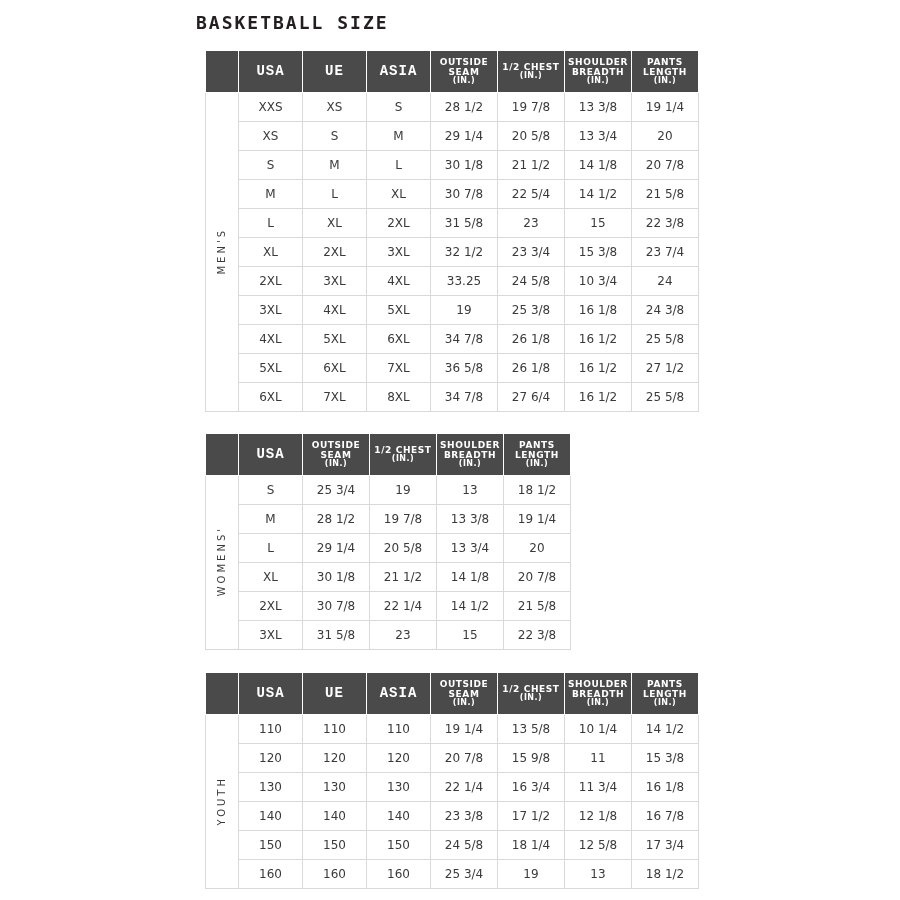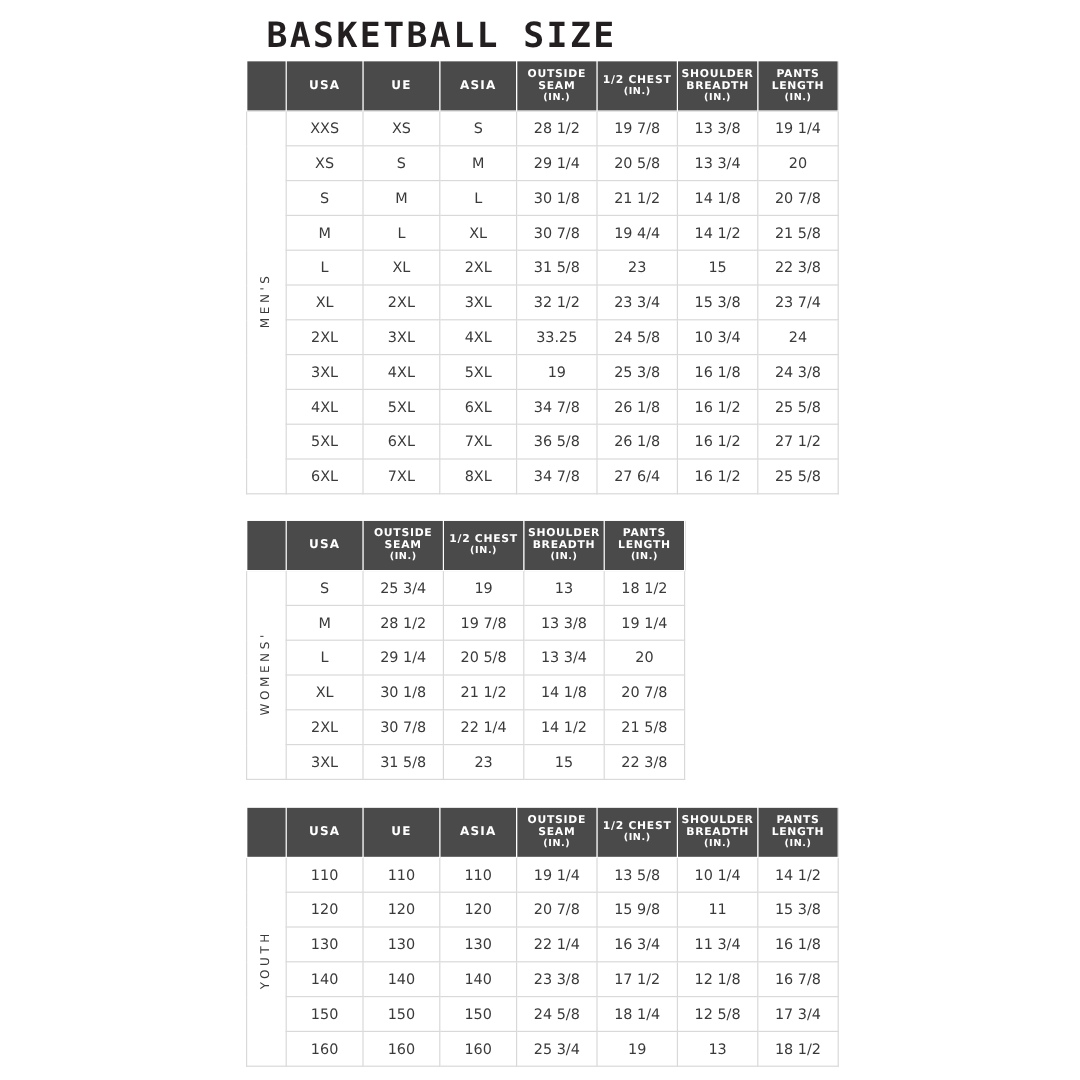--- a/index.html
+++ b/index.html
@@ -16,24 +16,24 @@
     overflow: hidden;
   }
   .page {
     position: relative;
     width: 900px;
     height: 900px;
     box-sizing: border-box;
   }
   .title {
     position: absolute;
-    left: 222px;
+    left: 196px;
     top: 12px;
     font-family: "DejaVu Sans Mono", monospace;
-    font-size: 29px;
+    font-size: 18px;
     font-weight: bold;
     letter-spacing: 2px;
     color: #231f20;
   }
   .block {
     position: absolute;
   }
   table.size-table {
     border-collapse: collapse;
     table-layout: fixed;
@@ -47,22 +47,23 @@
     color: #3a3a3a;
   }
   table.size-table thead th {
     background: #4a4a4a;
     color: #ffffff;
     font-weight: bold;
     padding: 6px 2px;
     line-height: 1.12;
   }
   table.size-table thead th.big {
-    font-size: 10px;
+    font-size: 14px;
     letter-spacing: 1px;
+    font-family: Liberation Mono, monospace;
   }
   table.size-table thead th.small {
     font-size: 9px;
     letter-spacing: 0.6px;
   }
   table.size-table thead th .unit {
     display: block;
     font-size: 8px;
     font-weight: bold;
     letter-spacing: 0.5px;
@@ -155,21 +156,21 @@
             <td>30 1/8</td>
             <td>21 1/2</td>
             <td>14 1/8</td>
             <td>20 7/8</td>
           </tr>
           <tr>
             <td>M</td>
             <td>L</td>
             <td>XL</td>
             <td>30 7/8</td>
-            <td>19 4/4</td>
+            <td>22 5/4</td>
             <td>14 1/2</td>
             <td>21 5/8</td>
           </tr>
           <tr>
             <td>L</td>
             <td>XL</td>
             <td>2XL</td>
             <td>31 5/8</td>
             <td>23</td>
             <td>15</td>

